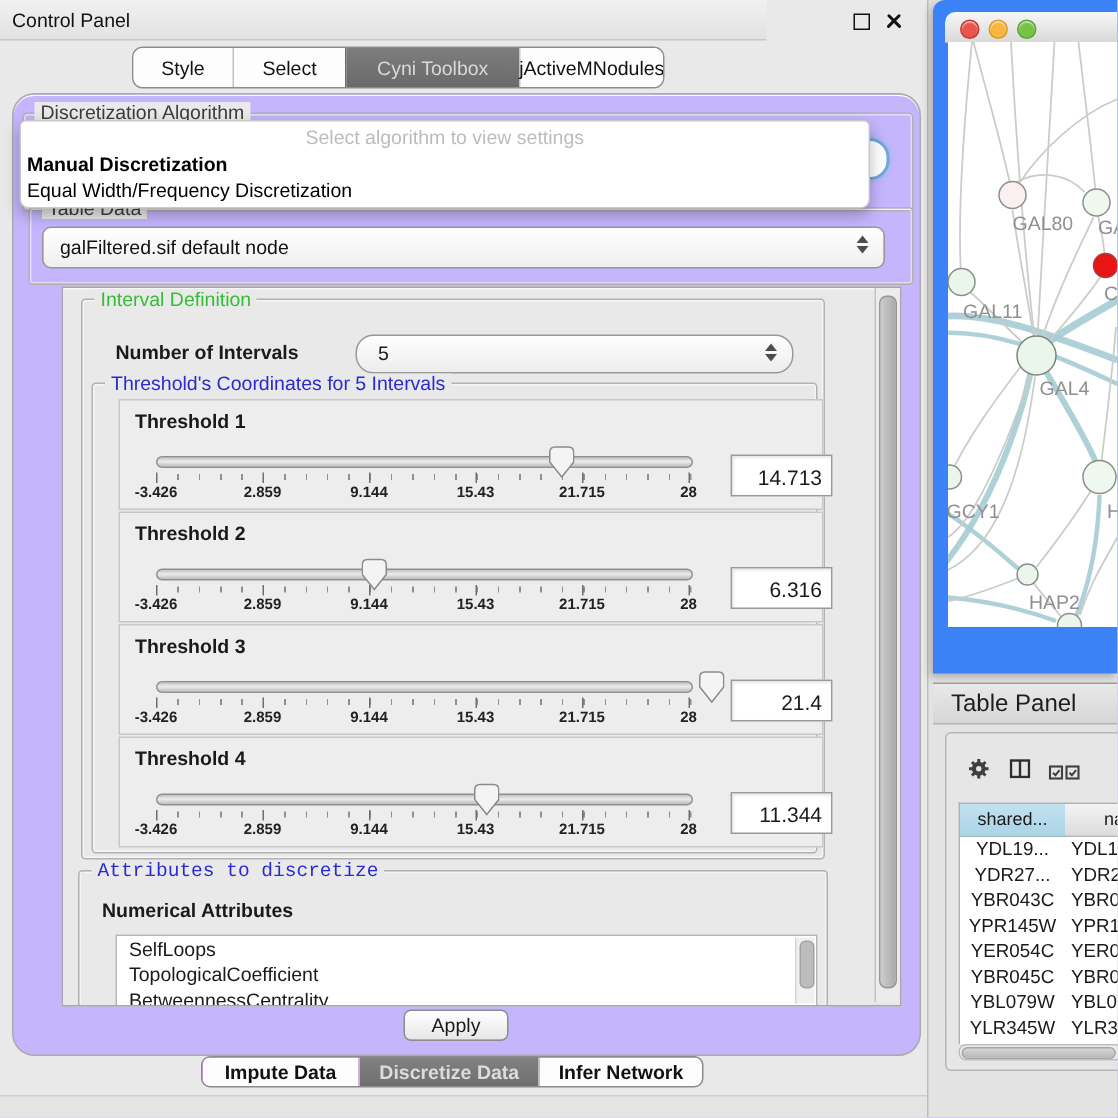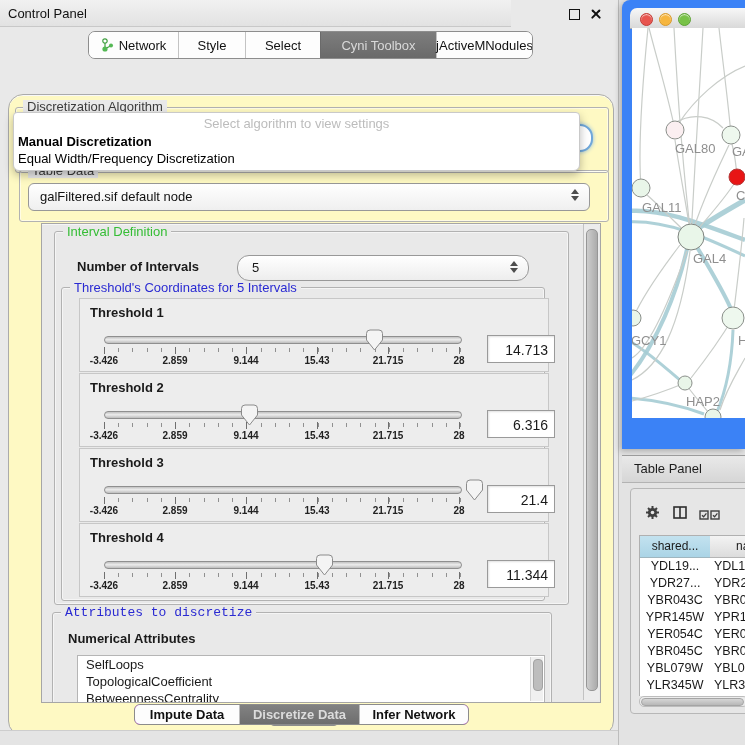--- a/index.html
+++ b/index.html
@@ -13,21 +13,21 @@
   .float-icon{left:569px;top:9px;width:9px;height:9px;border:1.6px solid #111;}
   .close-icon{left:590px;top:8px;width:12px;height:12px;}
   .close-icon i{position:absolute;left:0;top:5px;width:12px;height:2.4px;background:#111;border-radius:1px;}
   .close-icon i:first-child{transform:rotate(45deg);} .close-icon i:last-child{transform:rotate(-45deg);}
   
   .tabbar{left:88px;top:31px;height:26px;display:flex;border:1px solid #8d8d8d;border-radius:7px;overflow:hidden;background:#fdfdfd;}
   .tab{display:flex;align-items:center;justify-content:center;gap:5px;height:26px;font-size:13px;background:#fdfdfd;color:#111;}
   .tab+.tab{border-left:1px solid #c3c3c3;}
   .tab.sel{background:linear-gradient(#7d7d7d,#6a6a6a);color:#d9d9d9;border-left:1px solid #6a6a6a;}
   
-  .main{left:8px;top:62px;width:604px;height:640px;background:#fef9c3;border:1px solid #ababab;border-radius:15px;box-shadow:inset 0 1px 0 #f8f8f8;margin-top:32px;}
+  .main{left:8px;top:62px;width:604px;height:640px;background:#c4b5fd;border:1px solid #ababab;border-radius:15px;box-shadow:inset 0 1px 0 #f8f8f8;}
   .group{position:absolute;border:1px solid #b2b2b2;border-radius:3px;box-shadow:inset 0 0 0 1px rgba(255,255,255,.55);}
   .gtitle{position:absolute;background:#e9e9e9;padding:0 4px;font-size:13px;line-height:14px;}
   .green{color:#35bd35;} .blue{color:#2a2ad2;} .gray{color:#3c3c3c;}
   
   .combo{position:absolute;background:linear-gradient(#ffffff,#efefef);border:1px solid #989898;border-radius:6px;}
   .combo .txt{position:absolute;left:11px;top:5px;font-size:13px;color:#111;}
   .stepper{position:absolute;right:10px;top:5px;display:flex;flex-direction:column;gap:2px;align-items:center;}
   .aru{width:0;height:0;border-left:4px solid transparent;border-right:4px solid transparent;border-bottom:5px solid #4d4d4d;}
   .ard{width:0;height:0;border-left:4px solid transparent;border-right:4px solid transparent;border-top:5px solid #4d4d4d;}
   
@@ -65,21 +65,21 @@
   .btab+.btab{border-left:1px solid #bdbdbd;}
   .btab.sel{background:linear-gradient(#828282,#6e6e6e);color:#dcdcdc;}
   .cp-footline{left:0;top:730px;width:618px;height:15px;background:#e4e4e4;border-top:1px solid #cdcdcd;}
   
   .netwin{left:622px;top:0;width:123px;height:449px;background:#3b82f6;border-radius:8px 0 0 0;box-shadow:-2px 2px 6px rgba(0,0,0,.25);}
   .net-titlebar{left:8px;top:8px;width:115px;height:20px;background:linear-gradient(#f7f7f7,#d9d9d9);border-radius:7px 0 0 0;border-bottom:1px solid #a8a8a8;}
   .light{position:absolute;top:4.5px;width:11px;height:11px;border-radius:50%;box-shadow:inset 0 1px 1px rgba(255,255,255,.7);}
   .net-canvas{left:10px;top:28px;width:113px;height:390px;background:#fff;}
   
   .tp-bar{left:622px;top:455px;width:123px;height:26px;background:linear-gradient(#e9e9e9,#d6d6d6);border-top:1px solid #9b9b9b;border-bottom:1px solid #b3b3b3;}
-  .tp-title{left:12px;top:5px;font-size:13px;color:#1d1d1d;}
+  .tp-title{left:12px;top:5px;font-size:16px;color:#1d1d1d;}
   .tp-body{left:630px;top:488px;width:115px;height:224px;background:#e6e6e6;border:1px solid #b7b7b7;border-radius:4px 0 0 4px;}
   .tp-toolbar-icon{position:absolute;top:16px;}
   .tbl{position:absolute;left:8px;top:46px;width:107px;height:160px;background:#fff;border:1px solid #b0b0b0;border-bottom:none;overflow:hidden;}
   .tbl-head{position:absolute;left:0;top:0;height:21px;font-size:12px;}
   .th1{width:70px;background:linear-gradient(#c3e2ef,#aad4e6);border-right:1px solid #94b6c4;border-bottom:1px solid #9fb6bf;text-align:center;line-height:21px;}
   .th2{left:70px;width:60px;background:linear-gradient(#f3f3f3,#dcdcdc);border-bottom:1px solid #b5b5b5;line-height:21px;}
   .trow{position:absolute;left:0;width:140px;height:17px;font-size:12.5px;line-height:17px;}
   .tc1{position:absolute;left:0;width:70px;text-align:center;}
   .tc2{position:absolute;left:74px;white-space:nowrap;}
   .hsb{position:absolute;left:8px;top:207px;width:107px;height:9px;background:#ededed;border:1px solid #bdbdbd;border-radius:5px;}
@@ -94,30 +94,20 @@
   <div class="abs cp-titlebar">
     <span class="abs cp-title">Control Panel</span>
     <span class="abs float-icon"></span>
     <span class="abs close-icon">
         <i></i>
         <i></i>
       </span>
   </div>
 
   <div class="abs tabbar">
-    <div class="tab" style="width:89px">
-      <svg width="13" height="14" viewBox="0 0 13 14">
-        <line x1="4" y1="4" x2="4" y2="10" stroke="#3f9e3f" stroke-width="1.2"></line>
-        <line x1="5.5" y1="10" x2="9.5" y2="8" stroke="#3f9e3f" stroke-width="1.2"></line>
-        <circle cx="4" cy="3" r="2.2" fill="#ffffff" stroke="#3f9e3f" stroke-width="1.2"></circle>
-        <circle cx="4" cy="11" r="2.6" fill="#54b854"></circle>
-        <circle cx="10" cy="7.5" r="2" fill="#54b854"></circle>
-      </svg>
-      <span>Network</span>
-    </div>
     <div class="tab" style="width:66px">
         <span>Style</span>
       </div>
     <div class="tab" style="width:74px">
         <span>Select</span>
       </div>
     <div class="tab sel" style="width:115px">
         <span>Cyni Toolbox</span>
       </div>
     <div class="tab" style="width:95px">
@@ -144,21 +134,21 @@
         <span class="txt">galFiltered.sif default node</span>
         <span class="stepper">
             <i class="aru"></i>
             <i class="ard"></i>
           </span>
       </div>
     </div>
 
     <div class="abs scrollpane" style="left:32px;top:128px;">
 
-      <div class="group" style="left:12px;top:7px;width:494px;height:372px;padding-left:19px;">
+      <div class="group" style="left:12px;top:7px;width:494px;height:372px;">
         <span class="gtitle green" style="left:8px;top:-7px;">Interval Definition</span>
 
         <span class="abs" style="left:22px;top:27px;font-weight:bold;">Number of Intervals</span>
         <div class="abs spinner">
           <span class="abs" style="left:14px;top:4px;">5</span>
           <span class="stepper">
               <i class="aru"></i>
               <i class="ard"></i>
             </span>
         </div>

